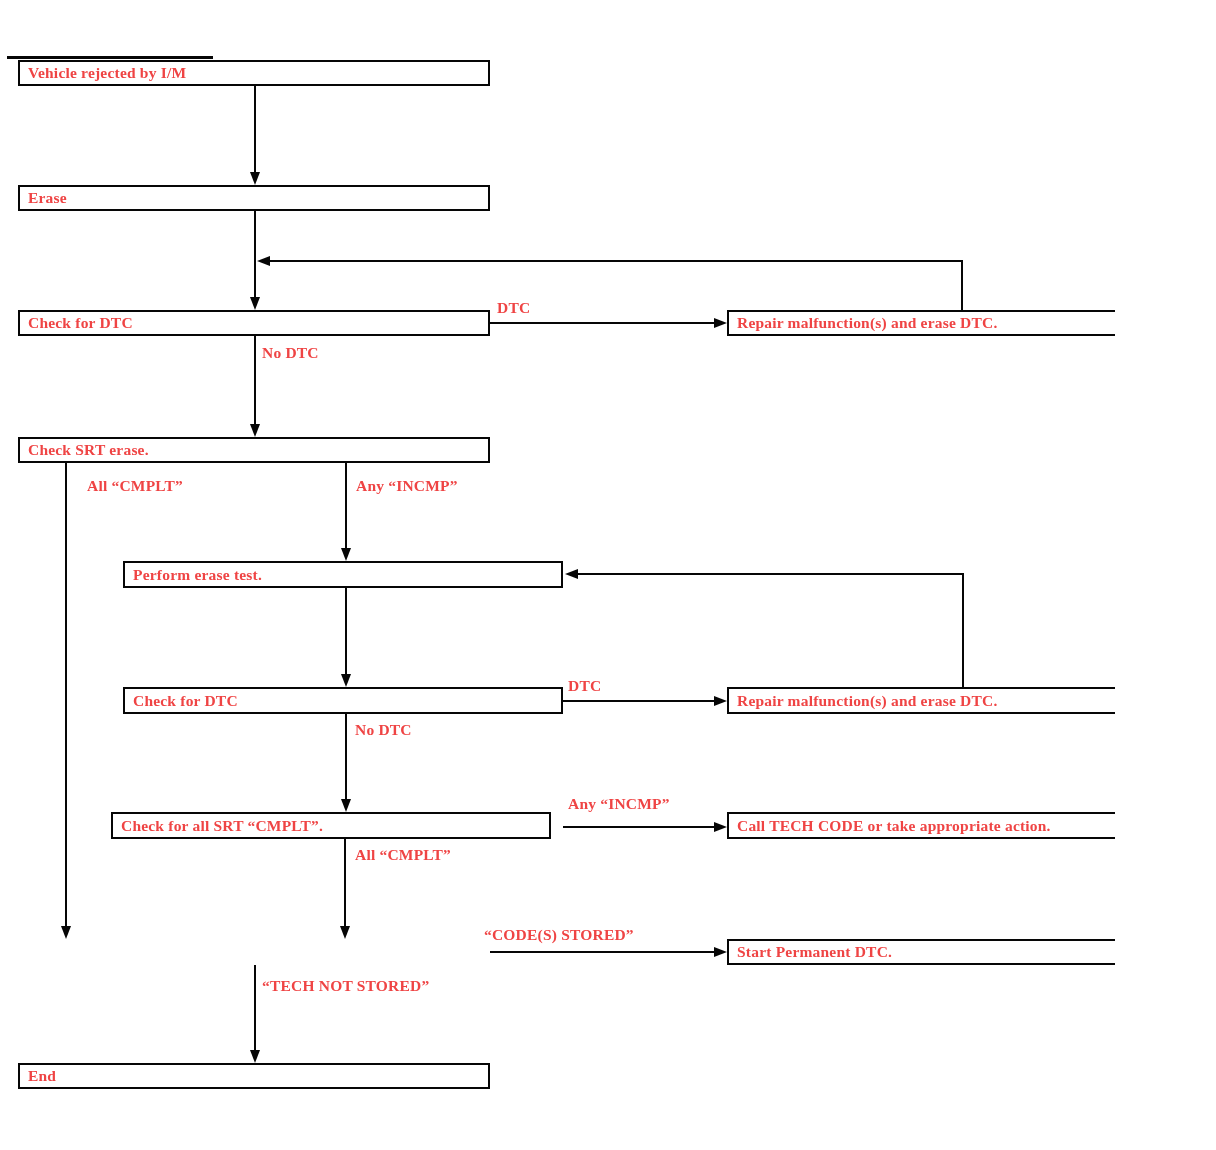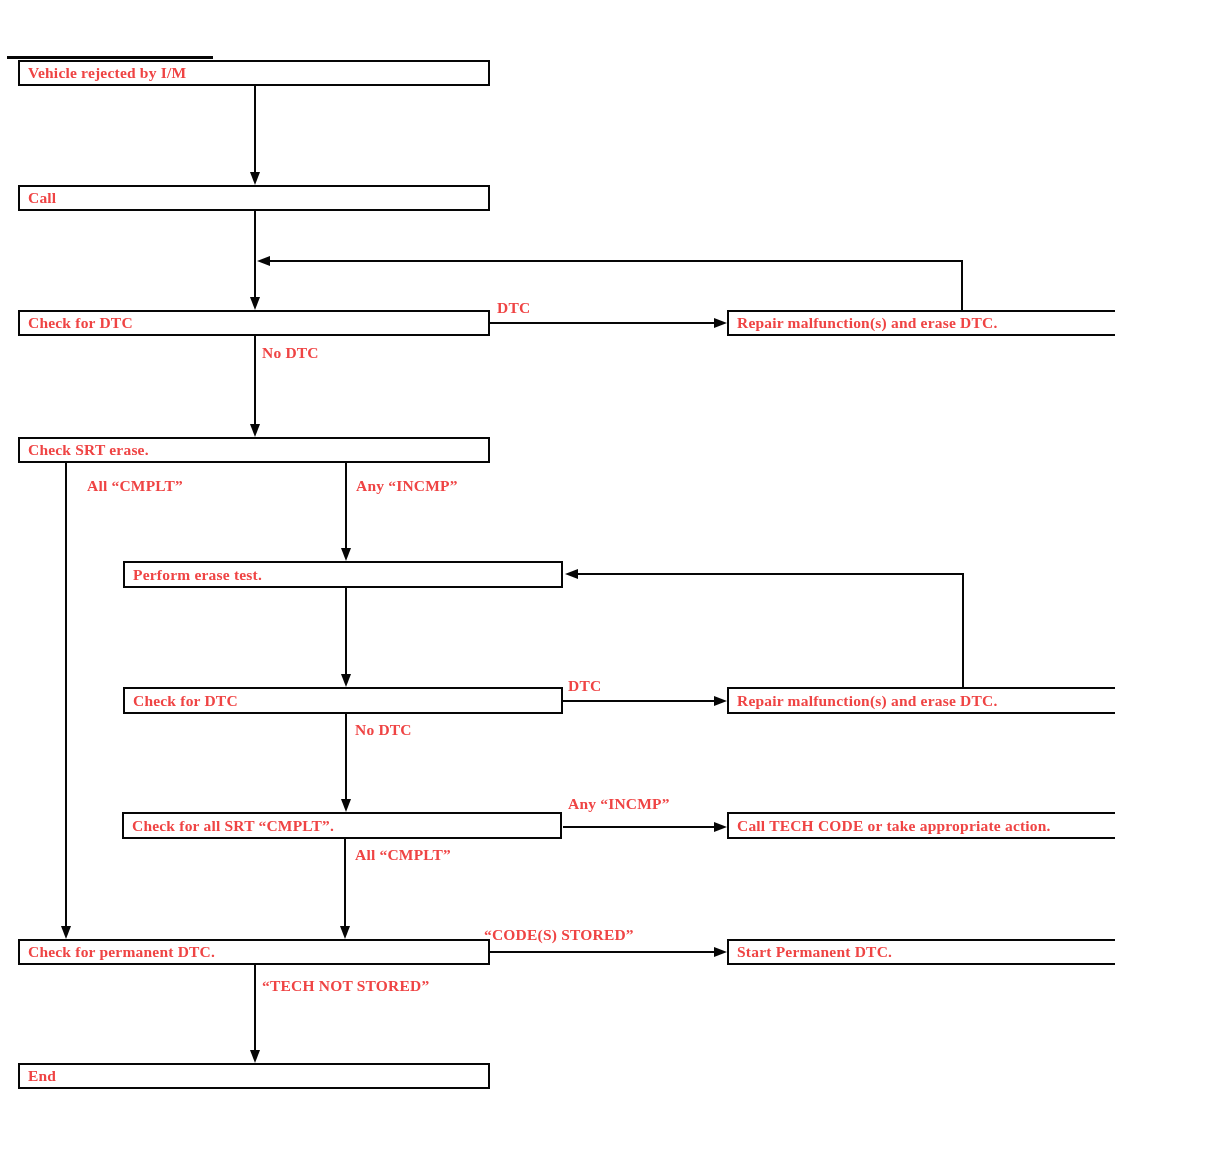--- a/index.html
+++ b/index.html
@@ -67,21 +67,21 @@
 
 <div class="canvas">
 
   <div class="line" style="left:7px;top:56px;width:206px;height:3px"></div>
 
   <div class="box" style="left:18px;top:60px;width:472px;height:26px">
     <span>Vehicle rejected by I/M</span>
   </div>
 
   <div class="box" style="left:18px;top:185px;width:472px;height:26px">
-    <span>Call</span>
+    <span>Erase</span>
   </div>
 
   <div class="box" style="left:18px;top:310px;width:472px;height:26px">
     <span>Check for DTC</span>
   </div>
 
   <div class="box" style="left:727px;top:310px;width:471px;height:26px">
     <span>Repair malfunction(s) and erase DTC.</span>
   </div>
 
@@ -94,31 +94,28 @@
   </div>
 
   <div class="box" style="left:123px;top:687px;width:440px;height:27px">
     <span>Check for DTC</span>
   </div>
 
   <div class="box" style="left:727px;top:687px;width:471px;height:27px">
     <span>Repair malfunction(s) and erase DTC.</span>
   </div>
 
-  <div class="box" style="left:122px;top:812px;width:440px;height:27px">
+  <div class="box" style="left:111px;top:812px;width:440px;height:27px">
     <span>Check for all SRT “CMPLT”.</span>
   </div>
 
   <div class="box" style="left:727px;top:812px;width:471px;height:27px">
     <span>Call TECH CODE or take appropriate action.</span>
   </div>
 
-  <div class="box" style="left:18px;top:939px;width:472px;height:26px">
-    <span>Check for permanent DTC.</span>
-  </div>
 
   <div class="box" style="left:727px;top:939px;width:471px;height:26px">
     <span>Start Permanent DTC.</span>
   </div>
 
   <div class="box" style="left:18px;top:1063px;width:472px;height:26px">
     <span>End</span>
   </div>
 
   <div class="line" style="left:254px;top:86px;width:2px;height:87px"></div>

